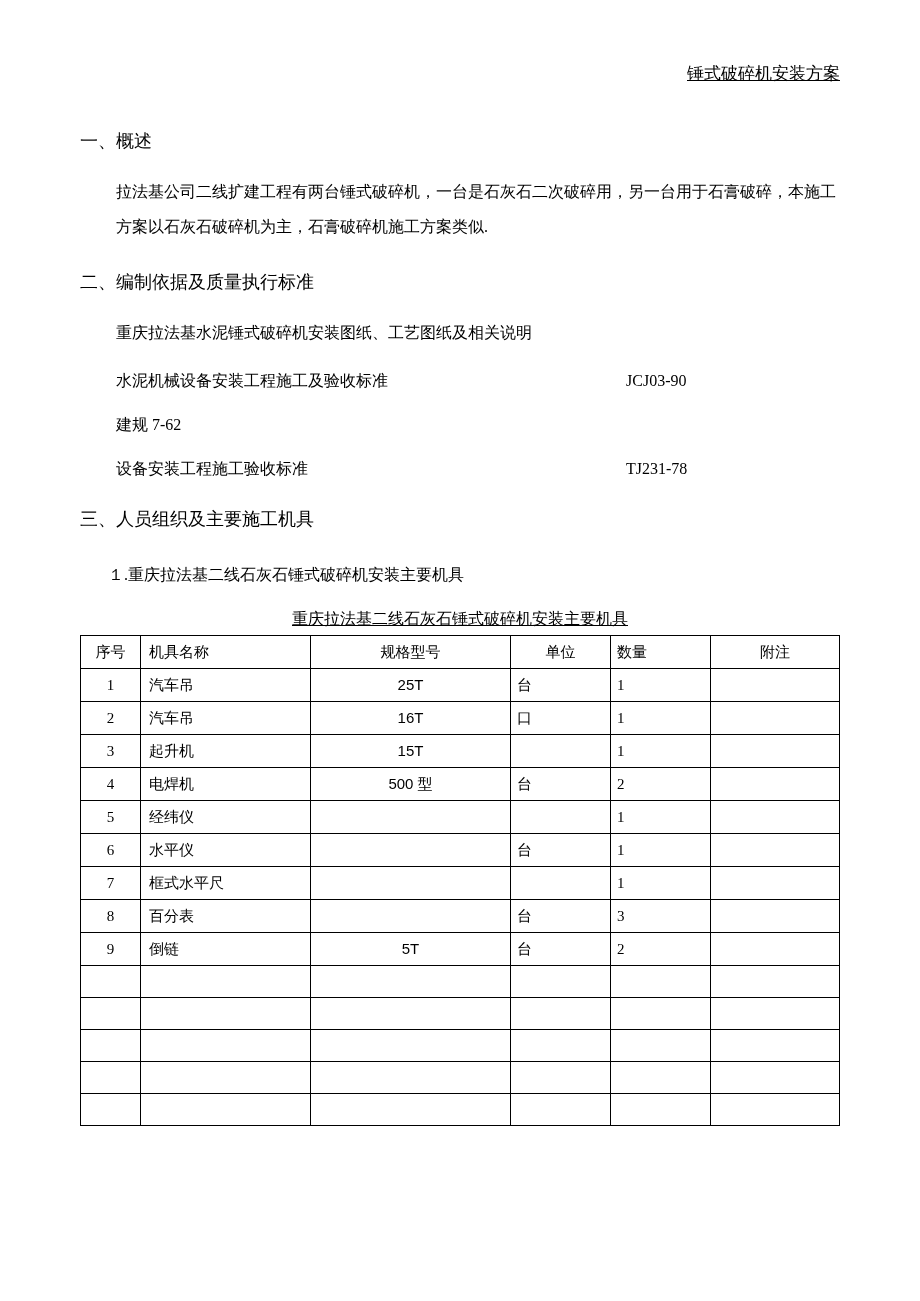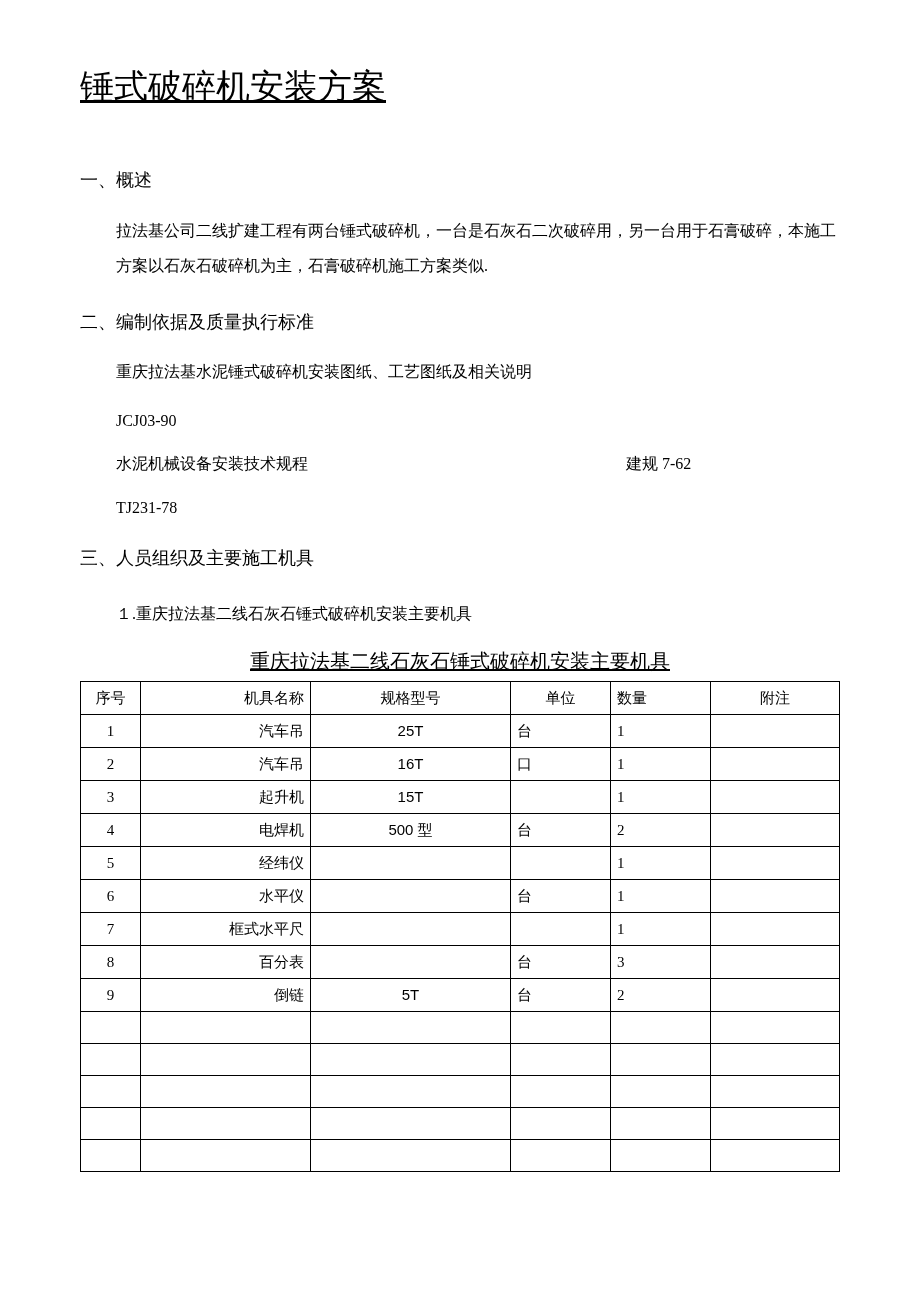--- a/index.html
+++ b/index.html
@@ -11,25 +11,25 @@
       font-family: "SimSun", "宋体", serif;
       background: #fff;
       width: 920px;
       margin: 0 auto;
       padding: 60px 80px 40px 80px;
       color: #000;
       font-size: 16px;
       line-height: 1.6;
     }
     .title {
-      text-align: left;
-      font-size: 34px;
+      text-align: right;
+      font-size: 17px;
       font-weight: normal;
       text-decoration: underline;
-      margin-bottom: 52px;
+      margin-bottom: 40px;
     }
     .section-heading {
       margin-top: 24px;
       margin-bottom: 18px;
       font-size: 18px;
     }
     .paragraph {
       margin-left: 36px;
       margin-bottom: 18px;
       line-height: 2.2;
@@ -39,77 +39,78 @@
       margin-bottom: 18px;
       display: flex;
     }
     .standard-name {
       flex: 0 0 510px;
     }
     .standard-code {
       font-family: "Times New Roman", serif;
     }
     .subsection {
-      margin-left: 36px;
+      margin-left: 28px;
       margin-bottom: 18px;
       margin-top: 28px;
     }
     .table-caption {
       text-align: center;
       text-decoration: underline;
       margin-top: 18px;
       margin-bottom: 0;
-      font-size: 20px;
+      font-size: 16px;
     }
     table {
       width: 100%;
       border-collapse: collapse;
       margin-top: 4px;
       border-radius: 13px;
     }
     th, td {
       border: 1px solid #000;
       padding: 4px 6px;
       font-size: 15px;
       height: 32px;
       vertical-align: middle;
       font-weight: normal;
     }
     th {
       text-align: center;
     }
     .col-seq { width: 60px; text-align: center; font-family: "Times New Roman", serif; }
-    .col-name { width: 170px; text-align: right; padding-left: 8px; }
+    .col-name { width: 170px; text-align: left; padding-left: 8px; }
     .col-spec { width: 200px; text-align: center; font-family: Liberation Sans, sans-serif; }
     .col-unit { width: 100px; }
     .col-qty { width: 100px; text-align: left; font-family: "Times New Roman", serif; }
     .col-note { text-align: center; }
     .note-row td {
       text-align: left;
       padding-left: 8px;
     }
   </style>
 </head>
 <body>
 
 <h1 class="title">锤式破碎机安装方案</h1>
 
 <div class="section-heading">一、概述</div>
 <div class="paragraph">拉法基公司二线扩建工程有两台锤式破碎机，一台是石灰石二次破碎用，另一台用于石膏破碎，本施工方案以石灰石破碎机为主，石膏破碎机施工方案类似.</div>
 
 <div class="section-heading">二、编制依据及质量执行标准</div>
 <div class="paragraph">重庆拉法基水泥锤式破碎机安装图纸、工艺图纸及相关说明</div>
 <div class="standard-row">
+  <span class="standard-name">水泥机械设备安装工程施工及验收标准</span>
   <span class="standard-code">JCJ03-90</span>
 </div>
 <div class="standard-row">
-  <span class="standard-name">水泥机械设备安装技术规程</span>
   <span class="standard-code">建规 7-62</span>
 </div>
 <div class="standard-row">
+  <span class="standard-name">设备安装工程施工验收标准</span>
   <span class="standard-code">TJ231-78</span>
 </div>
 
 <div class="section-heading">三、人员组织及主要施工机具</div>
 <div class="subsection">１.重庆拉法基二线石灰石锤式破碎机安装主要机具</div>
 <div class="table-caption">重庆拉法基二线石灰石锤式破碎机安装主要机具</div>
 
 <table>
   <thead>
     <tr>

